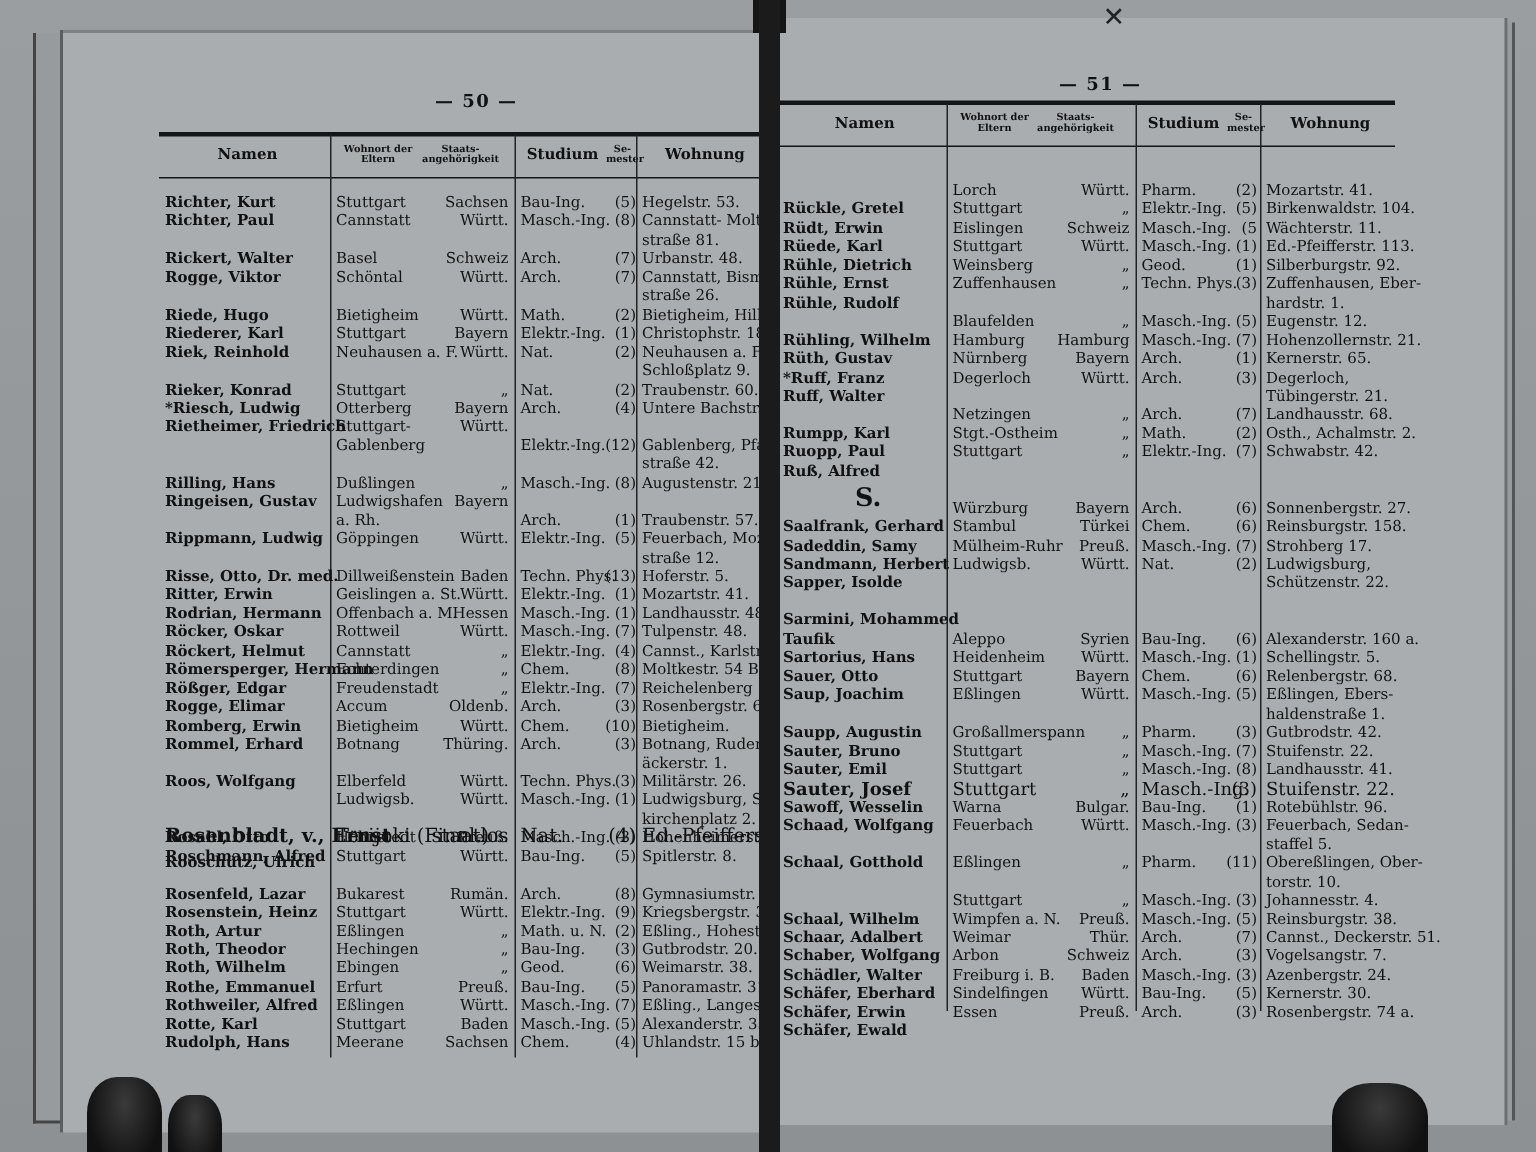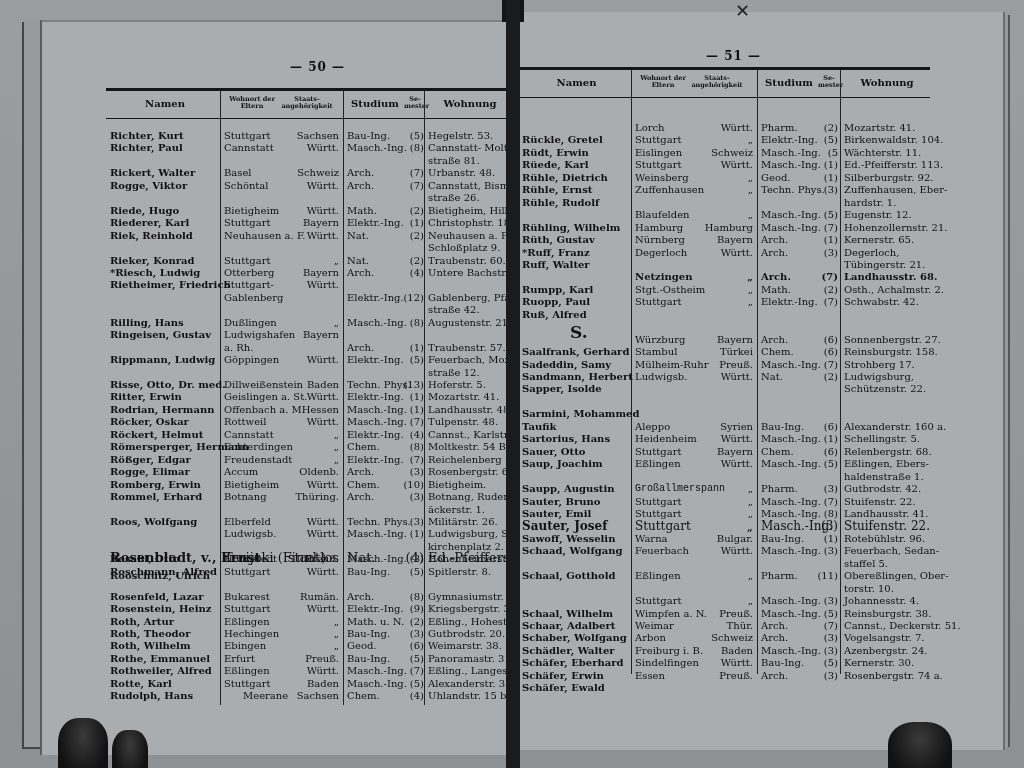--- a/index.html
+++ b/index.html
@@ -404,21 +404,21 @@
       <div class="row" style="left: 0px; top: 657.8px; width: 470px; font-size: 10px; line-height: 12px;">
         <span class="cell c-name" style="left:68px;">Rotte, Karl</span>
         <span class="cell" style="left:182px;">Stuttgart</span>
         <span class="cell c-nat" style="left:226px;width:71px;">Baden</span>
         <span class="cell" style="left:305px;">Masch.-Ing.</span>
         <span class="cell c-sem" style="left:356px;width:26px;">(5)</span>
         <span class="cell" style="left:386px;">Alexanderstr. 35 b.</span>
       </div>
       <div class="row" style="left: 0px; top: 670.25px; width: 470px; font-size: 10px; line-height: 12px;">
         <span class="cell c-name" style="left:68px;">Rudolph, Hans</span>
-        <span class="cell" style="left:182px;margin-left:19px;">Meerane</span>
+        <span class="cell" style="left:182px;">Meerane</span>
         <span class="cell c-nat" style="left:226px;width:71px;">Sachsen</span>
         <span class="cell" style="left:305px;">Chem.</span>
         <span class="cell c-sem" style="left:356px;width:26px;">(4)</span>
         <span class="cell" style="left:386px;">Uhlandstr. 15 b.</span>
       </div>
     </div>
 </div>
 
 <div class="page right">
   <div class="pageno" style="left:188px;top:37px;">— 51 —</div>
@@ -523,21 +523,21 @@
         <span class="cell" style="left:326px;">Degerloch,</span>
       </div>
       <div class="row" style="left: 0px; top: 246.95px; width: 470px; font-size: 10px; line-height: 12px;">
         <span class="cell c-name" style="left:4px;">Ruff, Walter</span>
         <span class="cell" style="left:117px;"></span>
         <span class="cell c-nat" style="left:160px;width:75px;"></span>
         <span class="cell" style="left:243px;"></span>
         <span class="cell c-sem" style="left:294px;width:26px;"></span>
         <span class="cell" style="left:326px;">Tübingerstr. 21.</span>
       </div>
-      <div class="row" style="left: 0px; top: 259.4px; width: 470px; font-size: 10px; line-height: 12px; font-weight: bold;">
+      <div class="row" style="left: 0px; top: 259.4px; width: 470px; font-size: 10px; line-height: 12px;">
         <span class="cell c-name" style="left:4px;"></span>
         <span class="cell" style="left:117px;">Netzingen</span>
         <span class="cell c-nat" style="left:160px;width:75px;">„</span>
         <span class="cell" style="left:243px;">Arch.</span>
         <span class="cell c-sem" style="left:294px;width:26px;">(7)</span>
         <span class="cell" style="left:326px;">Landhausstr. 68.</span>
       </div>
       <div class="row" style="left: 0px; top: 271.85px; width: 470px; font-size: 10px; line-height: 12px;">
         <span class="cell c-name" style="left:4px;">Rumpp, Karl</span>
         <span class="cell" style="left:117px;">Stgt.-Ostheim</span>
@@ -661,21 +661,21 @@
       <div class="row" style="left: 0px; top: 458.6px; width: 470px; font-size: 10px; line-height: 12px;">
         <span class="cell c-name" style="left:4px;"></span>
         <span class="cell" style="left:117px;"></span>
         <span class="cell c-nat" style="left:160px;width:75px;"></span>
         <span class="cell" style="left:243px;"></span>
         <span class="cell c-sem" style="left:294px;width:26px;"></span>
         <span class="cell" style="left:326px;">haldenstraße 1.</span>
       </div>
       <div class="row" style="left: 0px; top: 471.05px; width: 470px; font-size: 10px; line-height: 12px;">
         <span class="cell c-name" style="left:4px;">Saupp, Augustin</span>
-        <span class="cell" style="left:117px;font-family:Liberation Mono, monospace;">Großallmerspann</span>
+        <span class="cell" style="left:117px;">Großallmerspann</span>
         <span class="cell c-nat" style="left:160px;width:75px;">„</span>
         <span class="cell" style="left:243px;">Pharm.</span>
         <span class="cell c-sem" style="left:294px;width:26px;">(3)</span>
         <span class="cell" style="left:326px;">Gutbrodstr. 42.</span>
       </div>
       <div class="row" style="left: 0px; top: 483.5px; width: 470px; font-size: 10px; line-height: 12px;">
         <span class="cell c-name" style="left:4px;">Sauter, Bruno</span>
         <span class="cell" style="left:117px;">Stuttgart</span>
         <span class="cell c-nat" style="left:160px;width:75px;">„</span>
         <span class="cell" style="left:243px;">Masch.-Ing.</span>

